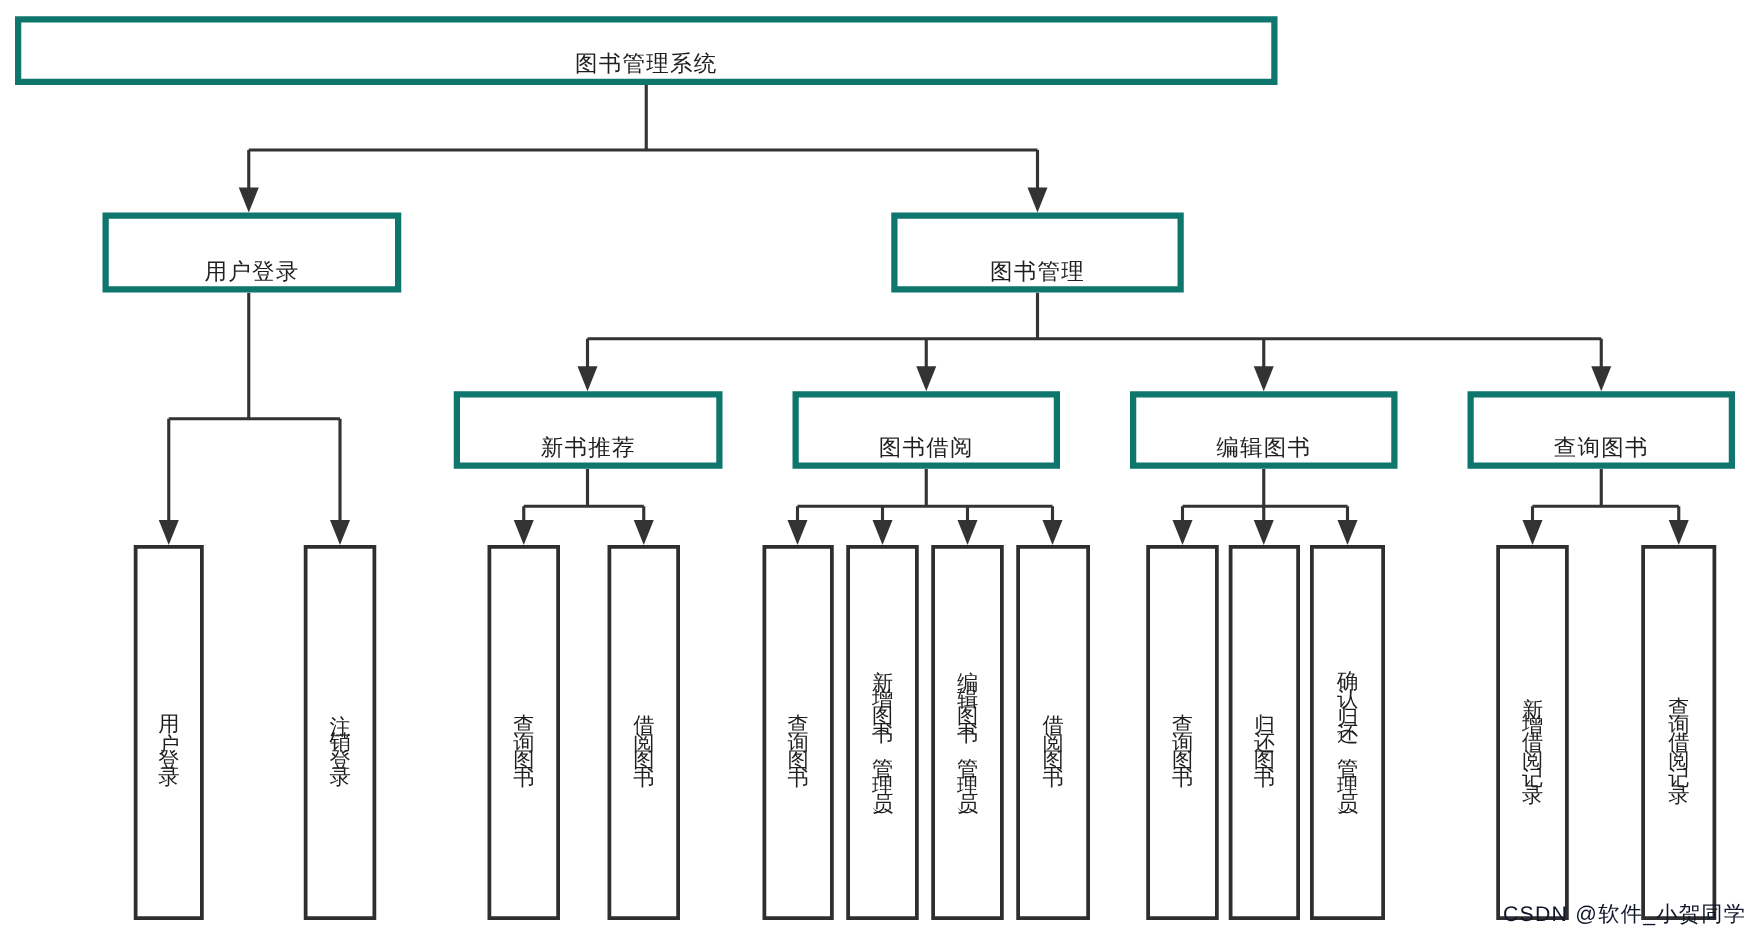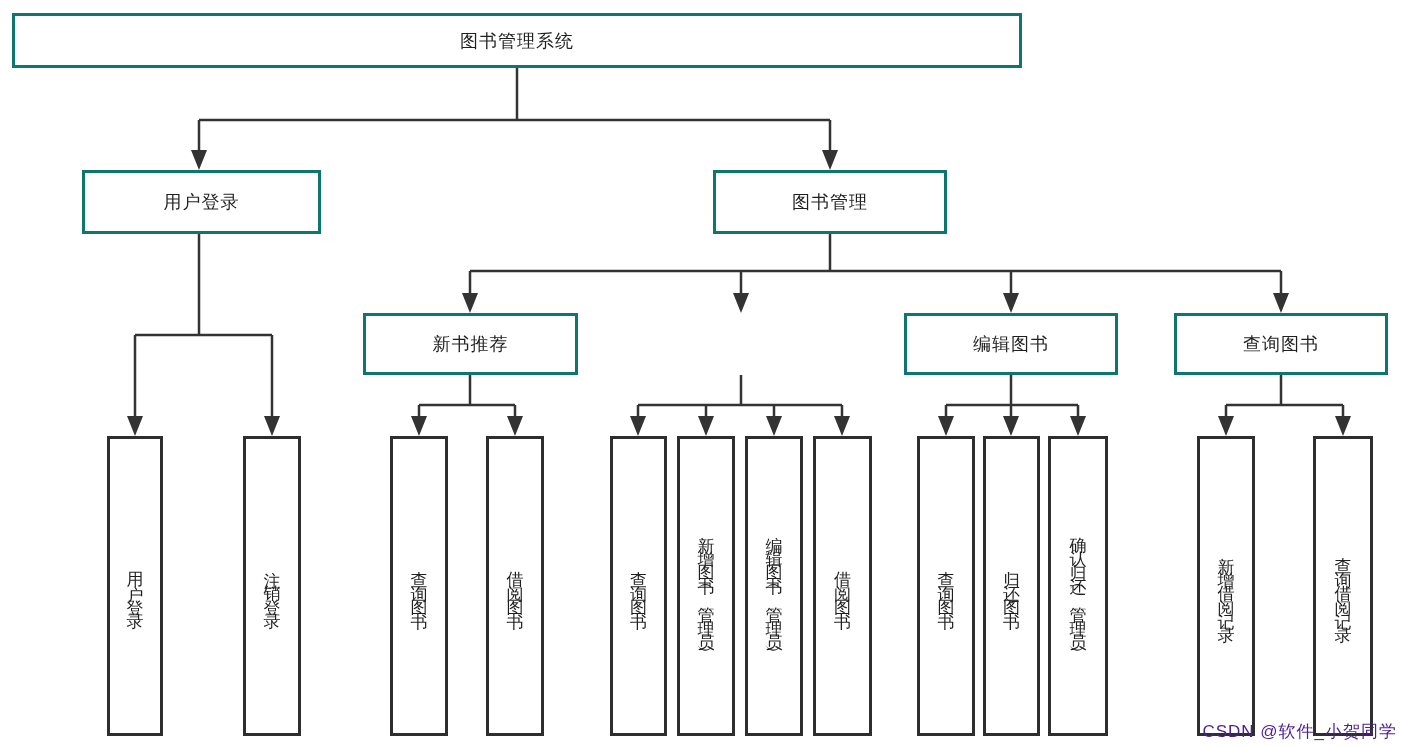--- a/index.html
+++ b/index.html
@@ -2,34 +2,34 @@
 <html><head>
 <meta charset="utf-8">
 <style>
   html,body{margin:0;padding:0;background:#fff;}
   .stage{
     position:relative;width:1405px;height:747px;background:#ffffff;overflow:hidden;
     font-family:"Liberation Sans","DejaVu Sans",sans-serif;color:#1f1f1f;
   }
   .wires{position:absolute;left:0;top:0;width:1405px;height:747px;}
   .hbox{
-    position:absolute;box-sizing:border-box;border:3px solid #0f766e;background:#ffffff;
-    display:flex;align-items:center;justify-content:center;
+    position:absolute;box-sizing:border-box;border:5px solid #0f766e;background:#ffffff;
+    display:flex;align-items:flex-end;justify-content:center;
     font-size:18px;letter-spacing:1px;color:#1f1f1f;
   }
   .vbox{
     position:absolute;box-sizing:border-box;border:3px solid #2e2e2e;background:#ffffff;
     display:flex;align-items:center;justify-content:center;
   }
   .vtext{
     writing-mode:vertical-rl;text-orientation:mixed;
     font-size:17px;letter-spacing:14px;color:#1f1f1f;white-space:nowrap;
   }
   .watermark{
-    position:absolute;right:8px;bottom:4px;font-size:17px;color:#4c1d95;
+    position:absolute;right:8px;bottom:4px;font-size:17px;color:#0f172a;
     letter-spacing:1px;z-index:5;
   }
 </style>
 </head>
 <body>
 
 <div class="stage">
 
   <svg class="wires" viewBox="0 0 1405 747" aria-hidden="true">
     <g stroke="#333333" stroke-width="2.5" fill="none">
@@ -79,20 +79,23 @@
   <div class="hbox" style="left:82px;top:170px;width:239px;height:64px;">
     <span>用户登录</span>
   </div>
   <div class="hbox" style="left:713px;top:170px;width:234px;height:64px;">
     <span>图书管理</span>
   </div>
 
   <div class="hbox" style="left:363px;top:313px;width:215px;height:62px;">
     <span>新书推荐</span>
   </div>
+  <div class="hbox" style="left:634px;top:313px;width:214px;height:62px;">
+    <span>图书借阅</span>
+  </div>
   <div class="hbox" style="left:904px;top:313px;width:214px;height:62px;">
     <span>编辑图书</span>
   </div>
   <div class="hbox" style="left:1174px;top:313px;width:214px;height:62px;">
     <span>查询图书</span>
   </div>
 
   <div class="vbox" style="left:107px;top:436px;width:56px;height:300px;">
     <span class="vtext">用户登录</span>
   </div>

